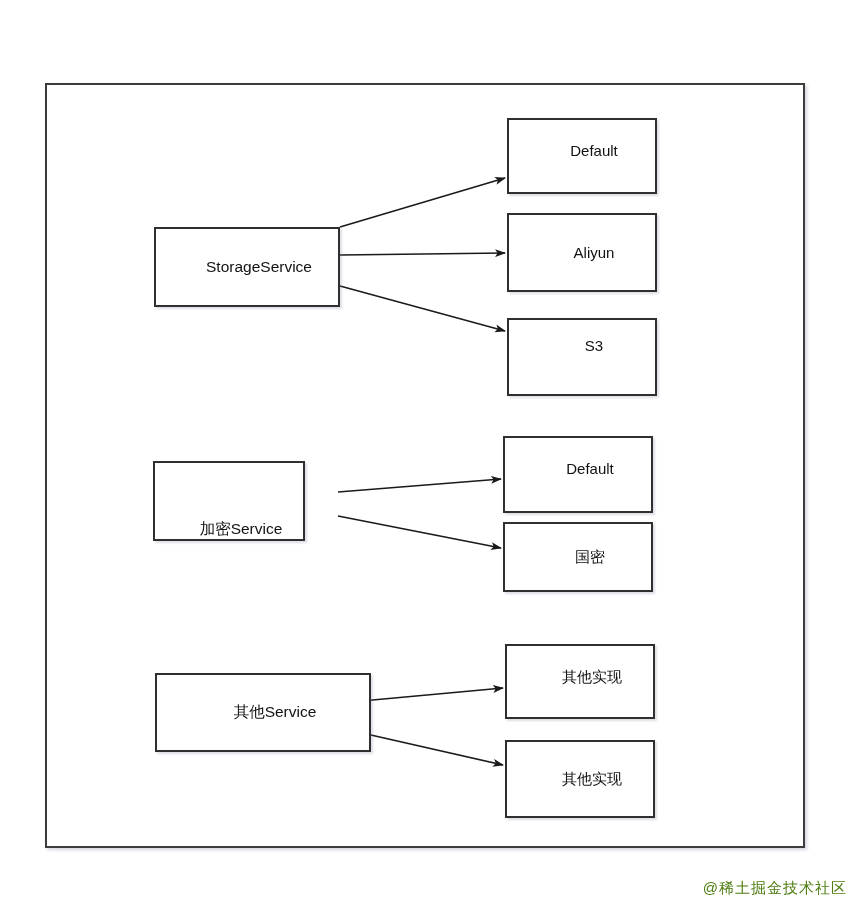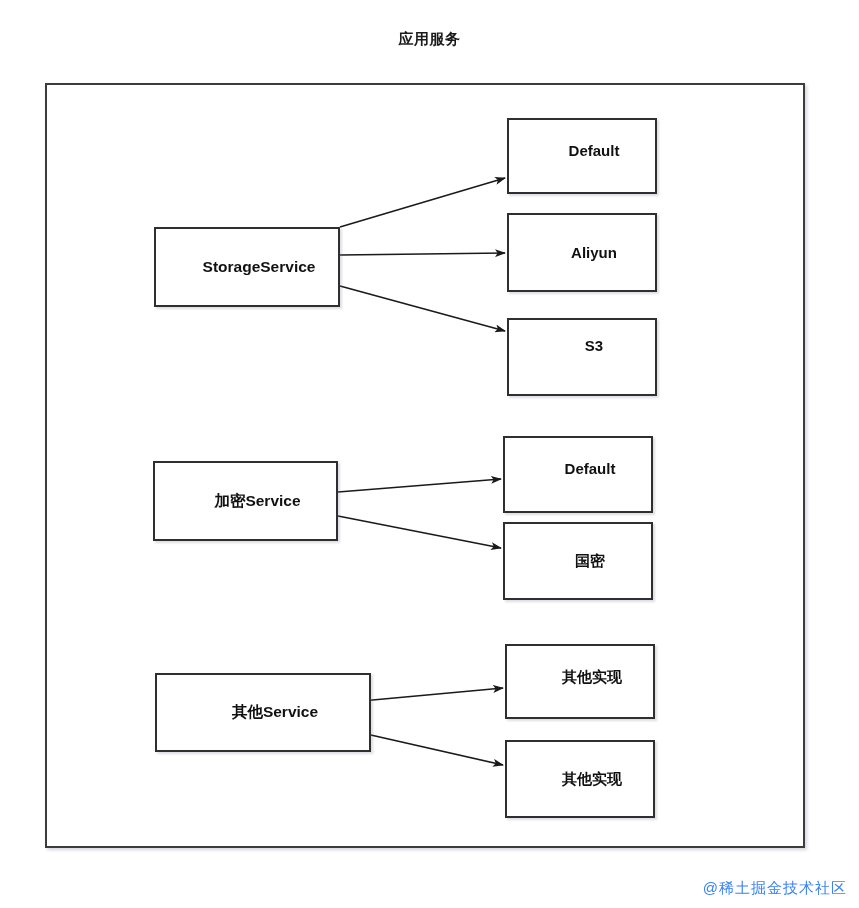--- a/index.html
+++ b/index.html
@@ -57,52 +57,51 @@
     border: 2px solid #2f2f2f;
     background: #ffffff;
     box-sizing: border-box;
     display: flex;
     align-items: center;
     justify-content: center;
     box-shadow: 1.5px 1.5px 2px rgba(120, 120, 150, 0.25);
   }
   .node .node-label {
     font-size: 15px;
-    font-weight: bold;
+    font-weight: normal;
     color: #111111;
     line-height: 1.2;
     text-align: center;
     white-space: nowrap;
     margin-left: 24px;
   }
   .node.service .node-label {
     font-size: 15.5px;
   }
   
   .node.align-upper  { align-items: flex-start; padding-top: 22px; }
   .node.align-lower  { align-items: flex-end;   padding-bottom: 22px; }
   .node.align-center { align-items: center; }
 
   .watermark {
     position: absolute;
     right: 12px;
     bottom: 10px;
     font-size: 15px;
-    color: #3b82f6;
+    color: #4d7c0f;
     letter-spacing: 1px;
     white-space: nowrap;
     user-select: none;
   }
 </style>
 </head>
 <body>
 
 <div id="diagram-root">
 
-  <div class="diagram-title">应用服务</div>
 
   <div class="outer-frame"></div>
 
   <svg class="edges" viewBox="0 0 859 908" xmlns="http://www.w3.org/2000/svg">
     <defs>
       <marker id="arrowhead" markerWidth="11" markerHeight="8" refX="10" refY="4" orient="auto" markerUnits="userSpaceOnUse">
         <path d="M 0 0 L 11 4 L 0 8 L 2.6 4 Z" fill="#1a1a1a"></path>
       </marker>
     </defs>
     <g id="edge-group">
@@ -122,27 +121,27 @@
       </div>
       <div class="node impl align-upper" style="left: 507px; top: 118px; width: 150px; height: 76px;">
         <span class="node-label">Default</span>
       </div>
       <div class="node impl align-center" style="left: 507px; top: 213px; width: 150px; height: 79px;">
         <span class="node-label">Aliyun</span>
       </div>
       <div class="node impl align-lower" style="left: 507px; top: 318px; width: 150px; height: 78px; align-items: center;">
         <span class="node-label">S3</span>
       </div>
-      <div class="node service align-center" style="left: 153px; top: 461px; width: 185px; height: 80px;">
+      <div class="node service align-center" style="left: 153px; top: 461px; width: 152px; height: 80px; align-items: flex-end;">
         <span class="node-label">加密Service</span>
       </div>
       <div class="node impl align-upper" style="left: 503px; top: 436px; width: 150px; height: 77px;">
         <span class="node-label">Default</span>
       </div>
-      <div class="node impl align-center" style="left: 503px; top: 522px; width: 150px; height: 78px;">
+      <div class="node impl align-center" style="left: 503px; top: 522px; width: 150px; height: 70px;">
         <span class="node-label">国密</span>
       </div>
       <div class="node service align-center" style="left: 155px; top: 673px; width: 216px; height: 79px;">
         <span class="node-label">其他Service</span>
       </div>
       <div class="node impl align-upper" style="left: 505px; top: 644px; width: 150px; height: 75px;">
         <span class="node-label">其他实现</span>
       </div>
       <div class="node impl align-center" style="left: 505px; top: 740px; width: 150px; height: 78px;">
         <span class="node-label">其他实现</span>

